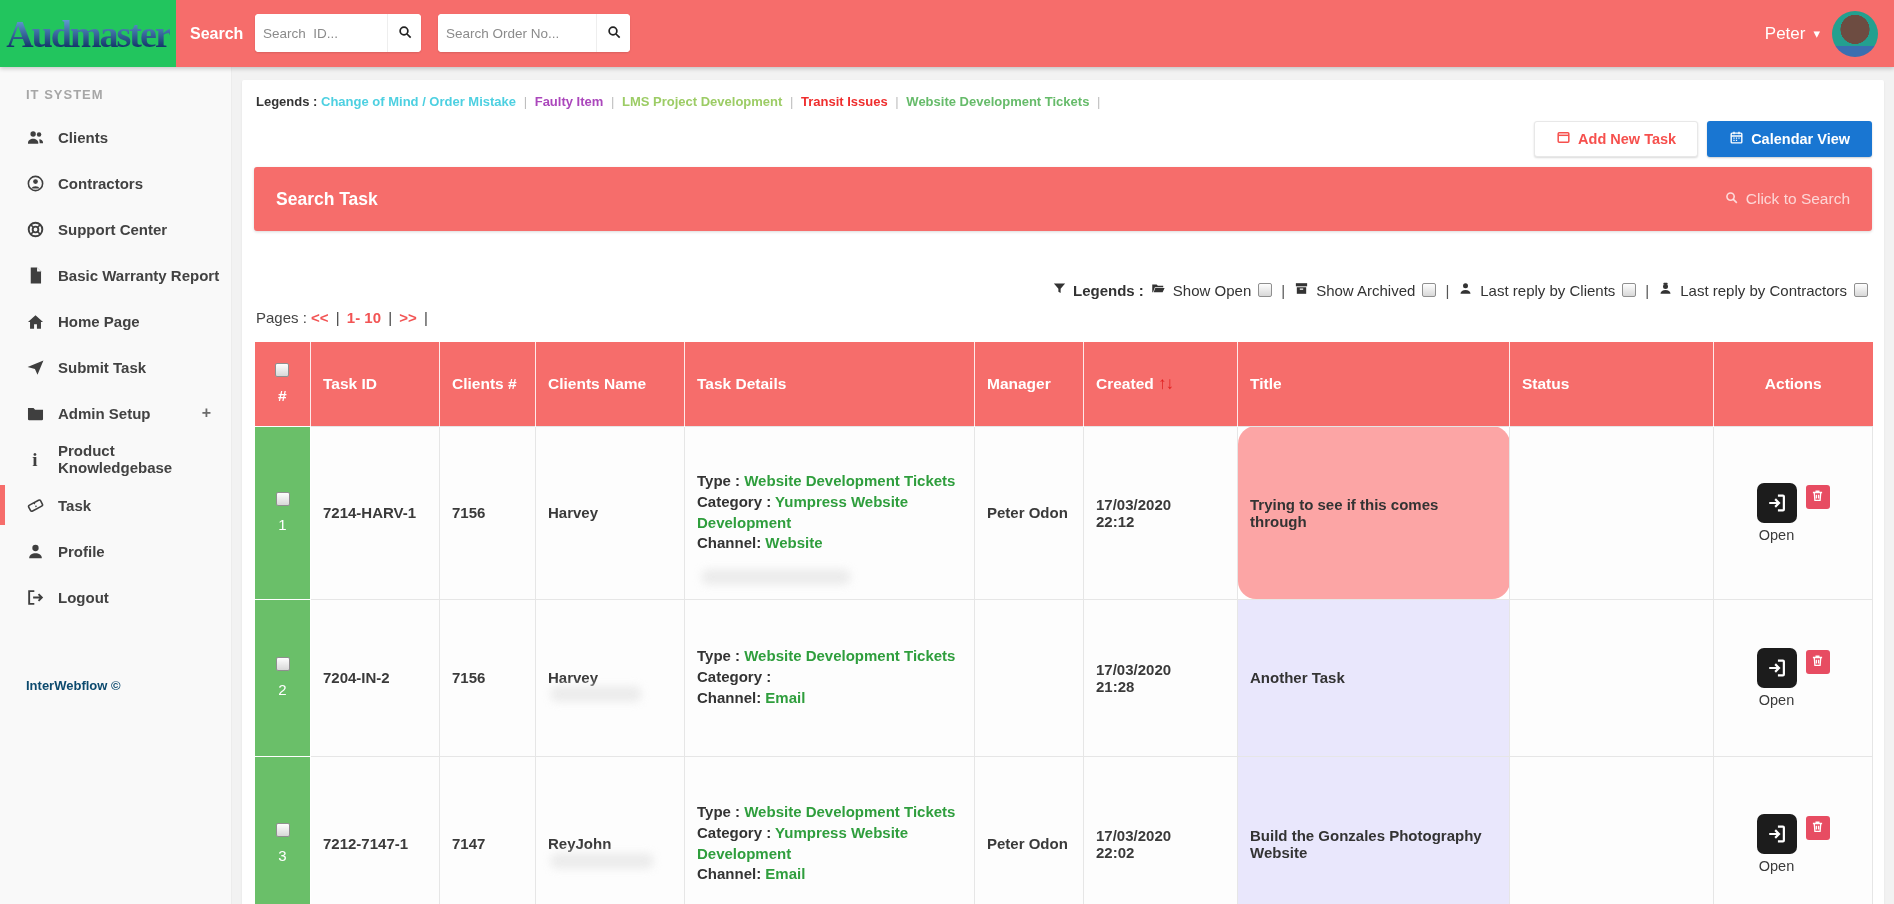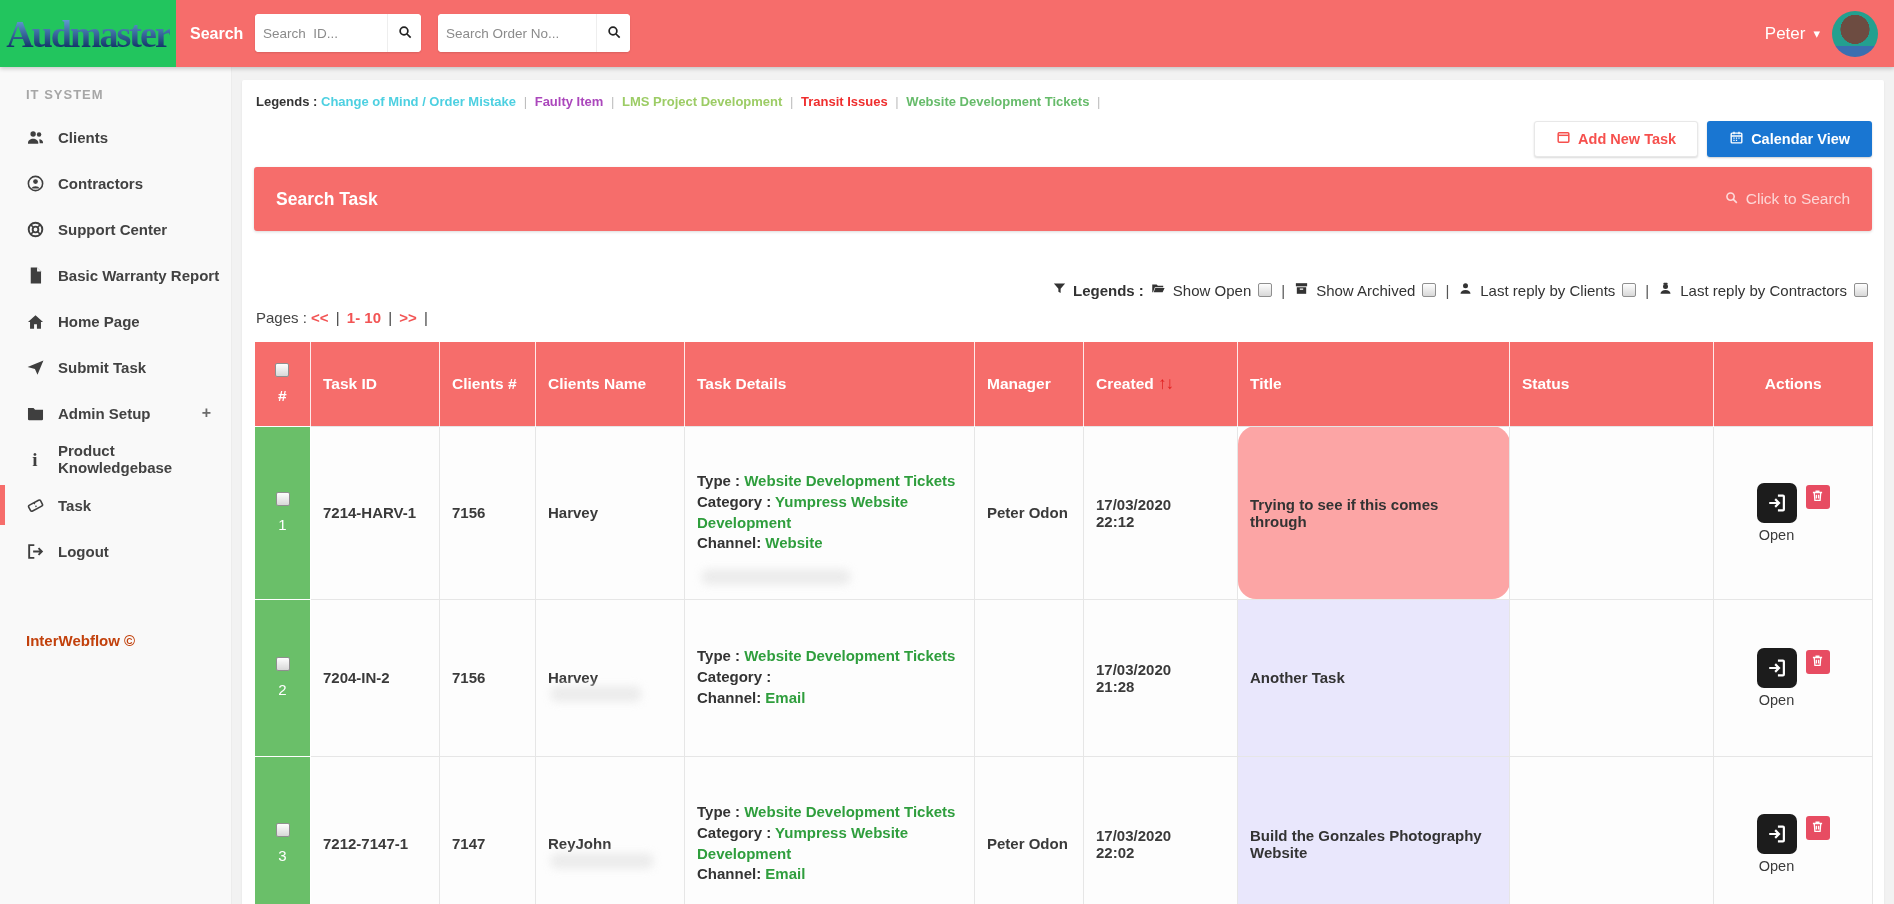--- a/index.html
+++ b/index.html
@@ -31,21 +31,21 @@
 
   
   .sidebar { position:absolute; top:67px; left:0; width:232px; bottom:0; background:#f9f9f9; border-right:1px solid #ececec; }
   .sb-section { margin:20px 0 12px 26px; font-size:13px; font-weight:bold; color:#a6a6a6; letter-spacing:1px; }
   .sb-item { position:relative; height:46px; display:flex; align-items:center; cursor:pointer; }
   .sb-item .nav-icon { position:absolute; left:24px; width:22px; display:flex; justify-content:center; color:#3f3f3f; }
   .nav-icon svg { width:19px; height:19px; }
   .sb-item .sb-label { margin-left:58px; font-size:15px; font-weight:bold; color:#424242; }
   .sb-item.active::before { content:""; position:absolute; left:0; top:3px; bottom:3px; width:5px; background:#f66d6b; }
   .sb-plus { position:absolute; right:20px; color:#6b6b6b; font-size:16px; font-weight:bold; }
-  .sb-footer { margin:58px 0 0 26px; font-size:15px; font-weight:bold; color:#c2410c; }
+  .sb-footer { margin:58px 0 0 26px; font-size:13px; font-weight:bold; color:#0c4a6e; }
   .info-glyph { font-family:"Liberation Serif", serif; font-weight:bold; font-size:19px; line-height:19px; }
 
   
   .main { position:absolute; left:232px; top:67px; right:0; bottom:0; background:#f2f2f2; overflow:hidden; }
   .card { margin:13px 10px 0 10px; background:#fff; border-radius:2px; box-shadow:0 1px 2px rgba(0,0,0,.08); height:1100px; }
 
   .legends-row { padding:14px 14px 0 14px; font-size:13px; }
   .legends-label { font-weight:bold; color:#333; }
   .legend-item { font-weight:bold; }
   .legend-sep { color:#bdbdbd; font-weight:normal; padding:0 4px; }
@@ -229,20 +229,29 @@
         <svg viewBox="0 0 24 24" fill="none" stroke="currentColor" stroke-width="2">
           <g transform="rotate(-28 12 12)">
             <rect x="3.5" y="8" width="17" height="8.4" rx="2"></rect>
             <path d="M12 8v8.4" stroke-dasharray="2 2.2" stroke-width="1.6"></path>
           </g>
         </svg>
       </span>
     <span class="sb-label">Task</span>
   </div>
 
+  <div class="sb-item">
+    <span class="nav-icon">
+        <svg viewBox="0 0 24 24" fill="currentColor">
+          <circle cx="12" cy="7.6" r="4"></circle>
+          <path d="M4 20.5c0-4 3.6-6.2 8-6.2s8 2.2 8 6.2z"></path>
+        </svg>
+      </span>
+    <span class="sb-label">Profile</span>
+  </div>
 
   <div class="sb-item">
     <span class="nav-icon">
         <svg viewBox="0 0 24 24" fill="none" stroke="currentColor" stroke-width="2.4">
           <path d="M10.5 4H4v16h6.5"></path>
           <path d="M9 12h11M15.8 7.8 20 12l-4.2 4.2"></path>
         </svg>
       </span>
     <span class="sb-label">Logout</span>
   </div>

